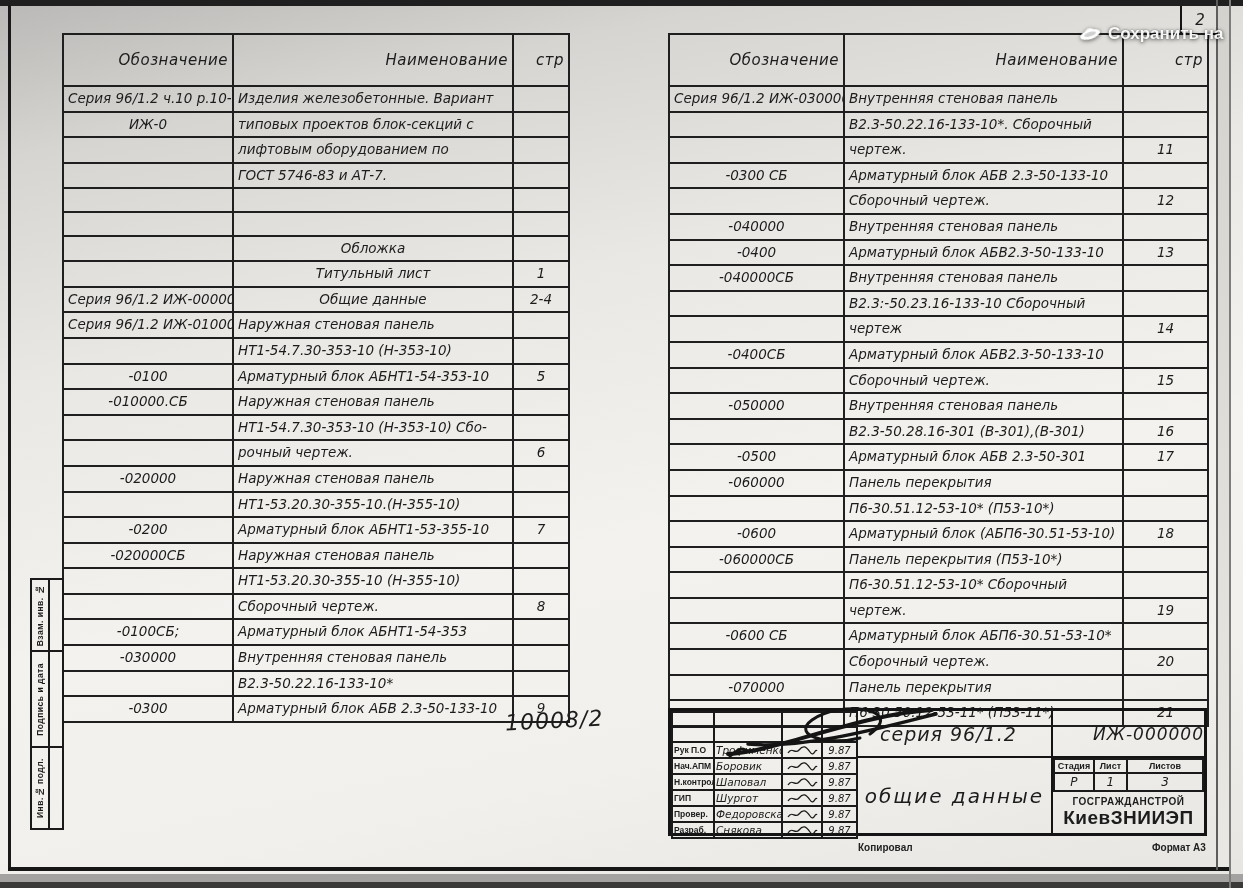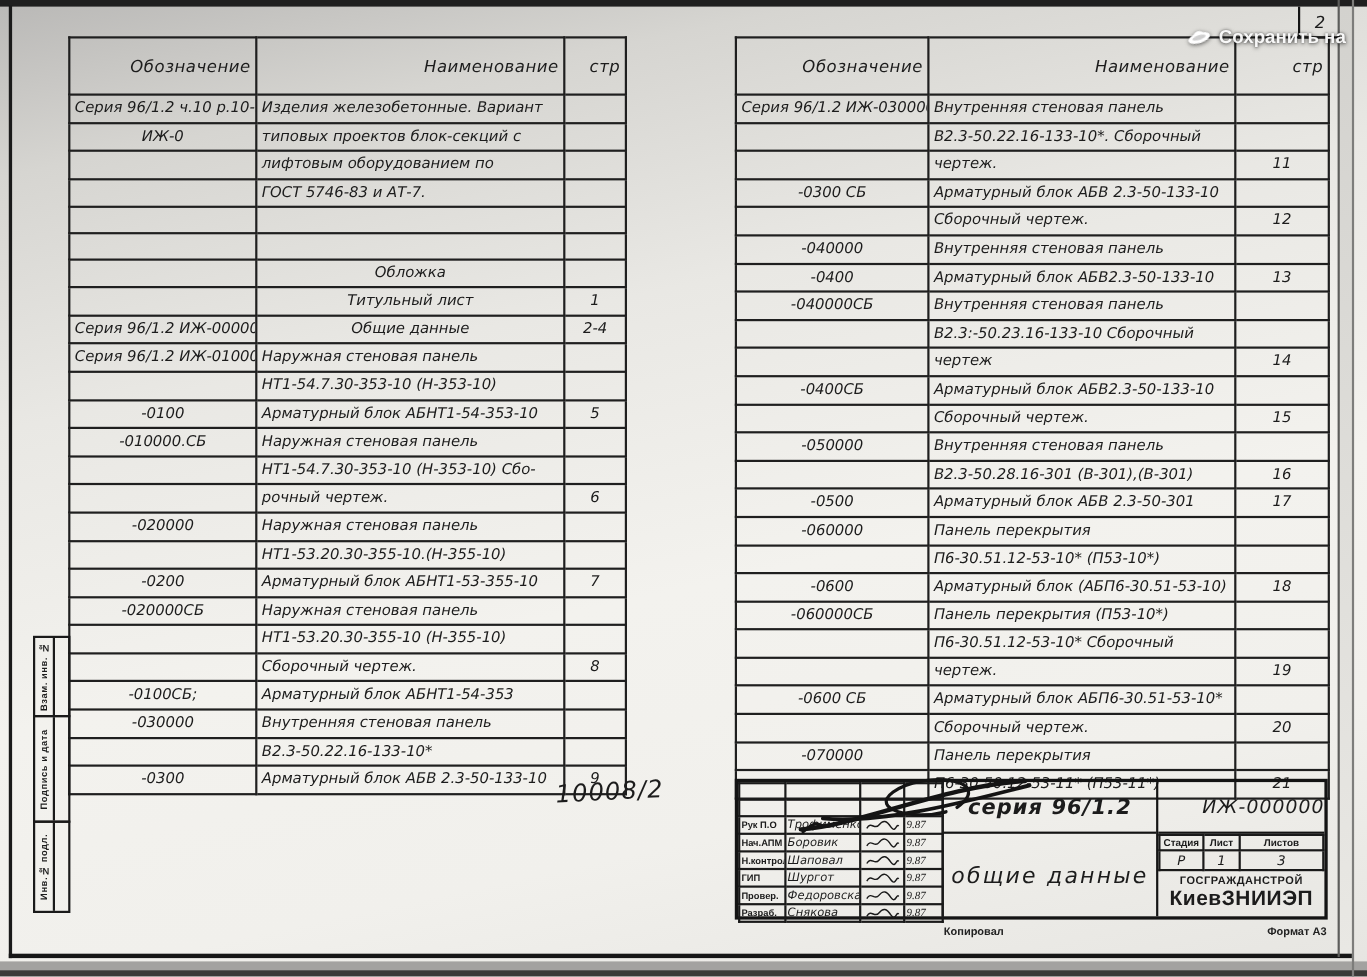--- a/index.html
+++ b/index.html
@@ -41,24 +41,24 @@
   #vb2{top:650px;height:98px;}
   #vb3{top:746px;height:84px;}
   
   .stamp{position:absolute;left:668px;top:708px;width:539px;height:128px;border:3px solid #141414;box-sizing:border-box;display:flex;background:transparent;}
   .sig-sec{width:187px;box-sizing:border-box;border-right:2px solid #141414;}
   table.sig{border-collapse:collapse;table-layout:fixed;width:100%;height:100%;}
   table.sig td{border:2px solid #1a1a1a;padding:0 1px;height:15px;overflow:hidden;white-space:nowrap;box-sizing:border-box;}
   table.sig col.r{width:42px}table.sig col.n{width:68px}table.sig col.s{width:40px}table.sig col.d{width:35px}
   td.role{font:bold 8.5px "Liberation Sans",sans-serif;}
   td.sname{font-style:italic;font-size:10.5px;}
-  td.sdate{font-style:italic;font-size:10px;text-align:left;font-family:Liberation Serif, serif;}
+  td.sdate{font-style:italic;font-size:10px;text-align:center;}
   .mid-sec{width:202px;box-sizing:border-box;border-right:2px solid #141414;display:flex;flex-direction:column;}
   .series-cell{height:47px;border-bottom:2px solid #141414;display:flex;align-items:center;padding-left:22px;
-    font-style:italic;font-size:19px;letter-spacing:1px;box-sizing:border-box;font-weight:bold;}
+    font-style:italic;font-size:19px;letter-spacing:1px;box-sizing:border-box;}
   .title-cell{flex:1;display:flex;align-items:center;justify-content:center;font-style:italic;font-size:20px;letter-spacing:2px;}
   .right-sec{flex:1;display:flex;flex-direction:column;}
   .doccode-cell{height:47px;border-bottom:2px solid #141414;display:flex;align-items:center;justify-content:center;
     font-style:italic;font-size:17px;letter-spacing:1px;box-sizing:border-box;padding-left:40px;}
   table.stage{border-collapse:collapse;table-layout:fixed;width:100%;}
   table.stage td{border:2px solid #1a1a1a;text-align:center;box-sizing:border-box;overflow:hidden;}
   table.stage td.h{font:bold 9px "Liberation Sans",sans-serif;height:13px;}
   table.stage td.v{font-style:italic;font-size:12px;height:16px;}
   .org-cell{flex:1;display:flex;flex-direction:column;align-items:center;justify-content:center;line-height:1.05;
     font-family:"Liberation Sans",sans-serif;font-weight:bold;}

